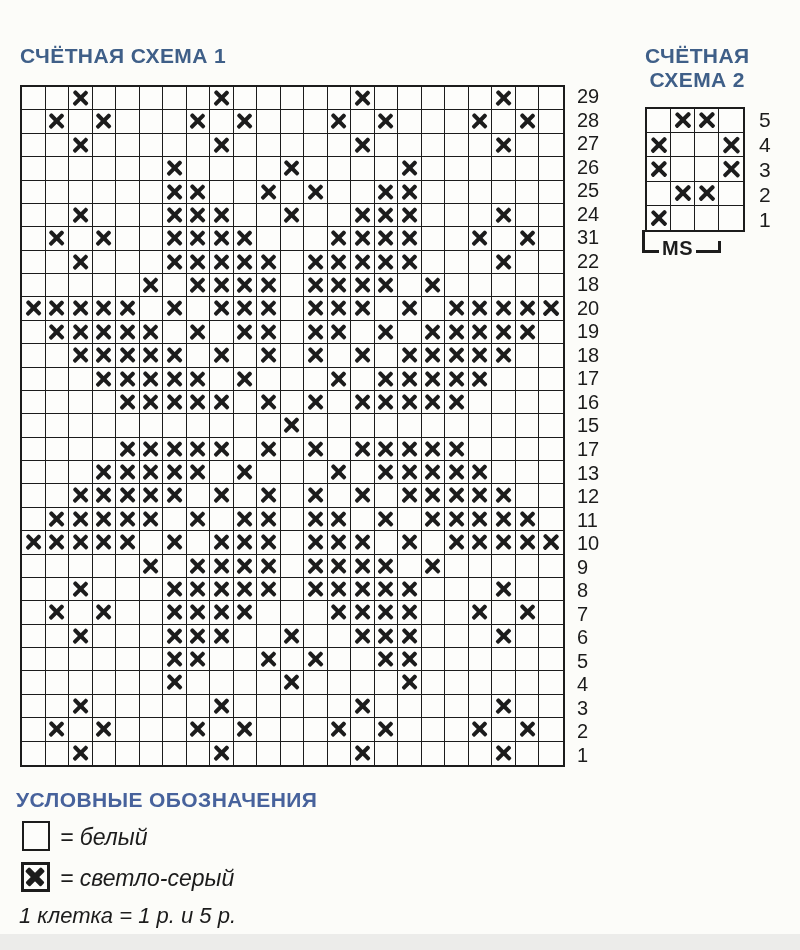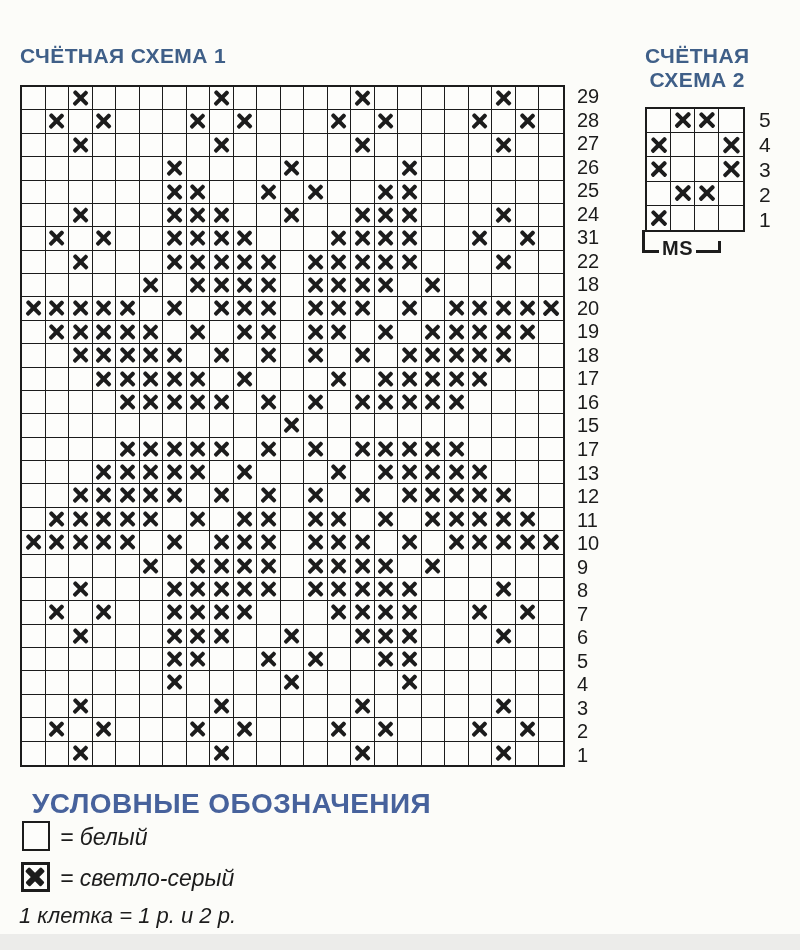--- a/index.html
+++ b/index.html
@@ -90,23 +90,23 @@
     left: 659px; top: 237px;
     font-weight: bold;
     font-size: 20px;
     letter-spacing: 0.5px;
     background: var(--paper);
     padding: 0 3px;
   }
 
   
   #legend-heading {
-    left: 32px; top: 788px;
+    left: 16px; top: 788px;
     font-weight: bold;
-    font-size: 28px;
+    font-size: 21px;
     letter-spacing: 0.4px;
     color: var(--accent2);
     white-space: nowrap;
   }
   .swatch {
     background: #fdfdfb;
     position: absolute;
   }
   #swatch-empty {
     left: 22px; top: 821px;
@@ -900,15 +900,15 @@
 <div class="abs" id="ms-label">MS</div>
 
 <div class="abs" id="legend-heading">УСЛОВНЫЕ ОБОЗНАЧЕНИЯ</div>
 
 <div class="swatch" id="swatch-empty"></div>
 <div class="abs legend-text" id="legend-text-1">= белый</div>
 
 <div class="swatch" id="swatch-x"></div>
 <div class="abs legend-text" id="legend-text-2">= светло-серый</div>
 
-<div class="abs" id="legend-note">1 клетка = 1 р. и 2 р.</div>
+<div class="abs" id="legend-note">1 клетка = 1 р. и 5 р.</div>
 
 <div class="abs" id="bottom-band"></div>
 
 </body></html>

